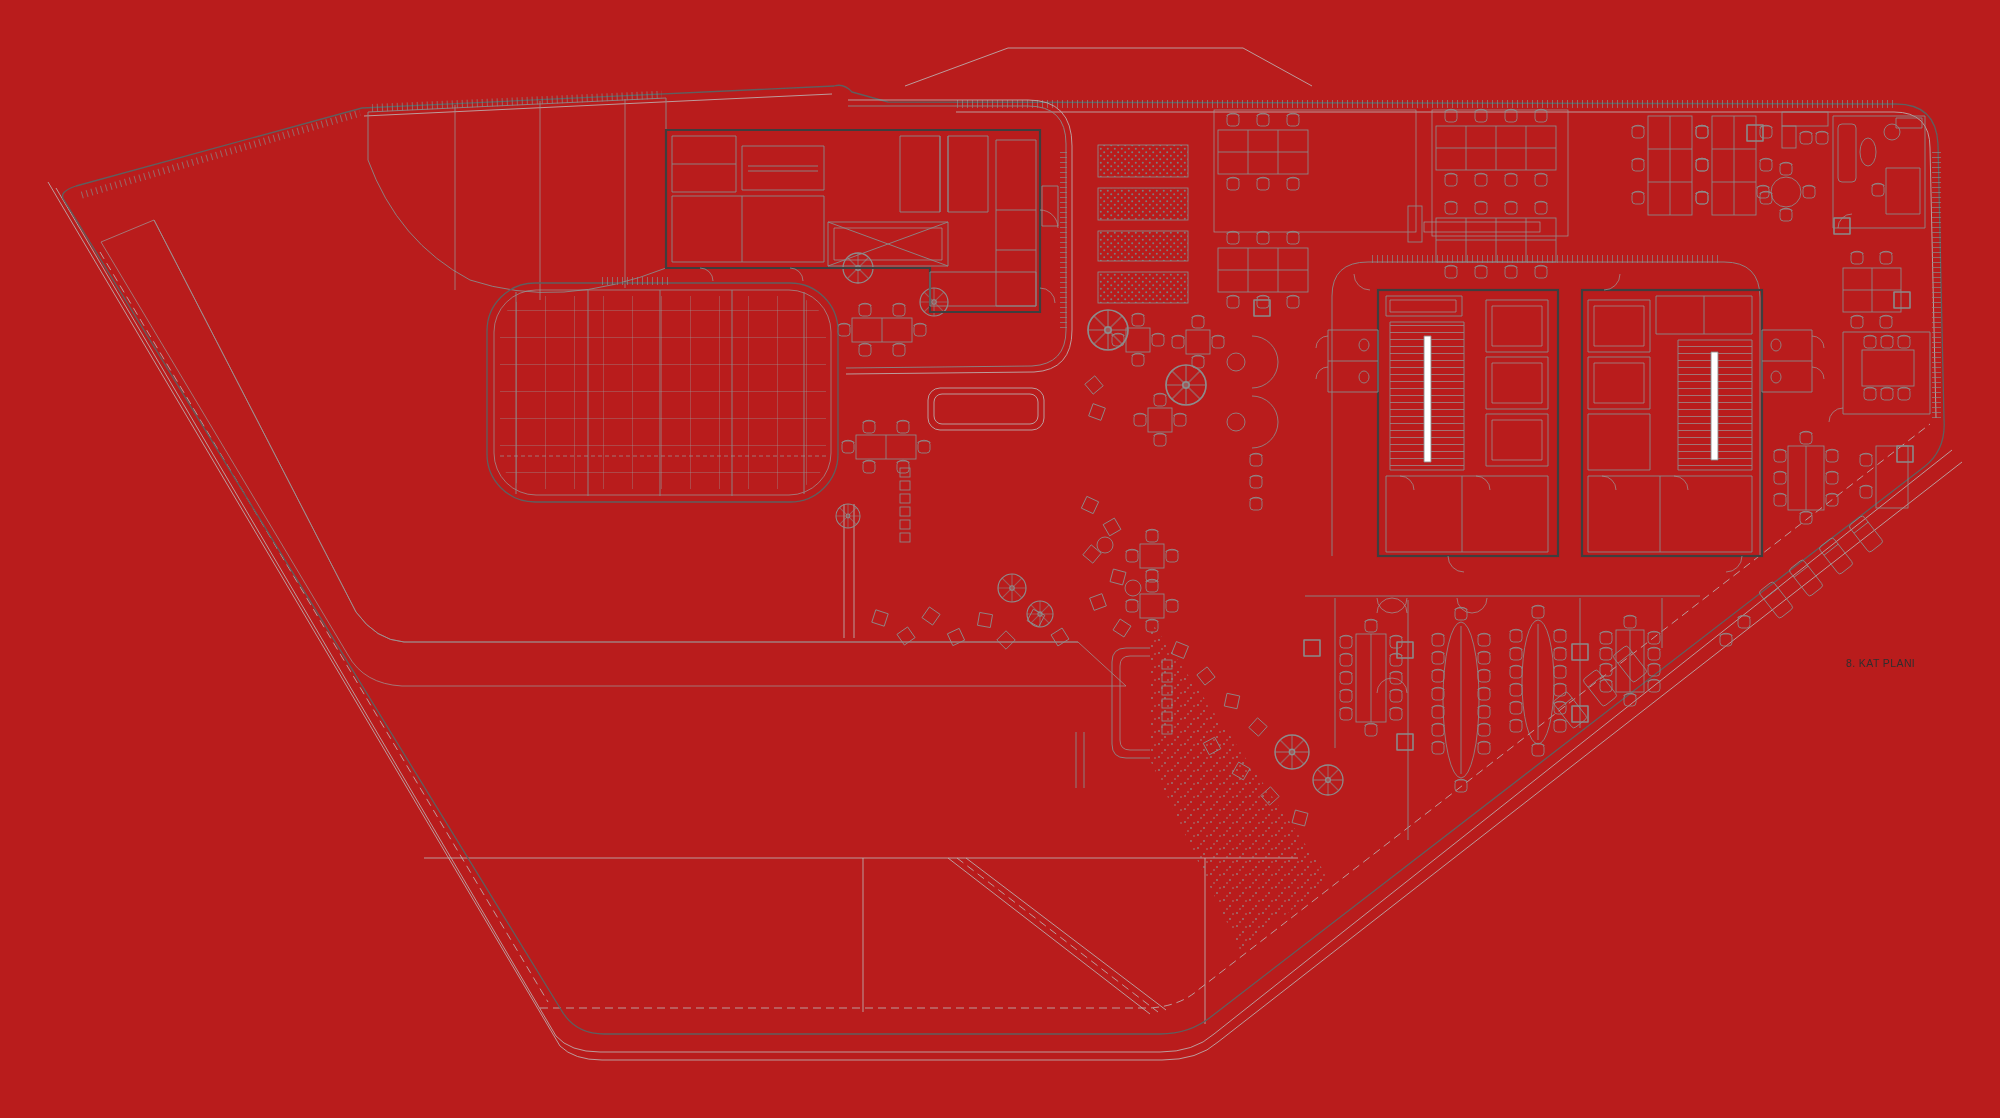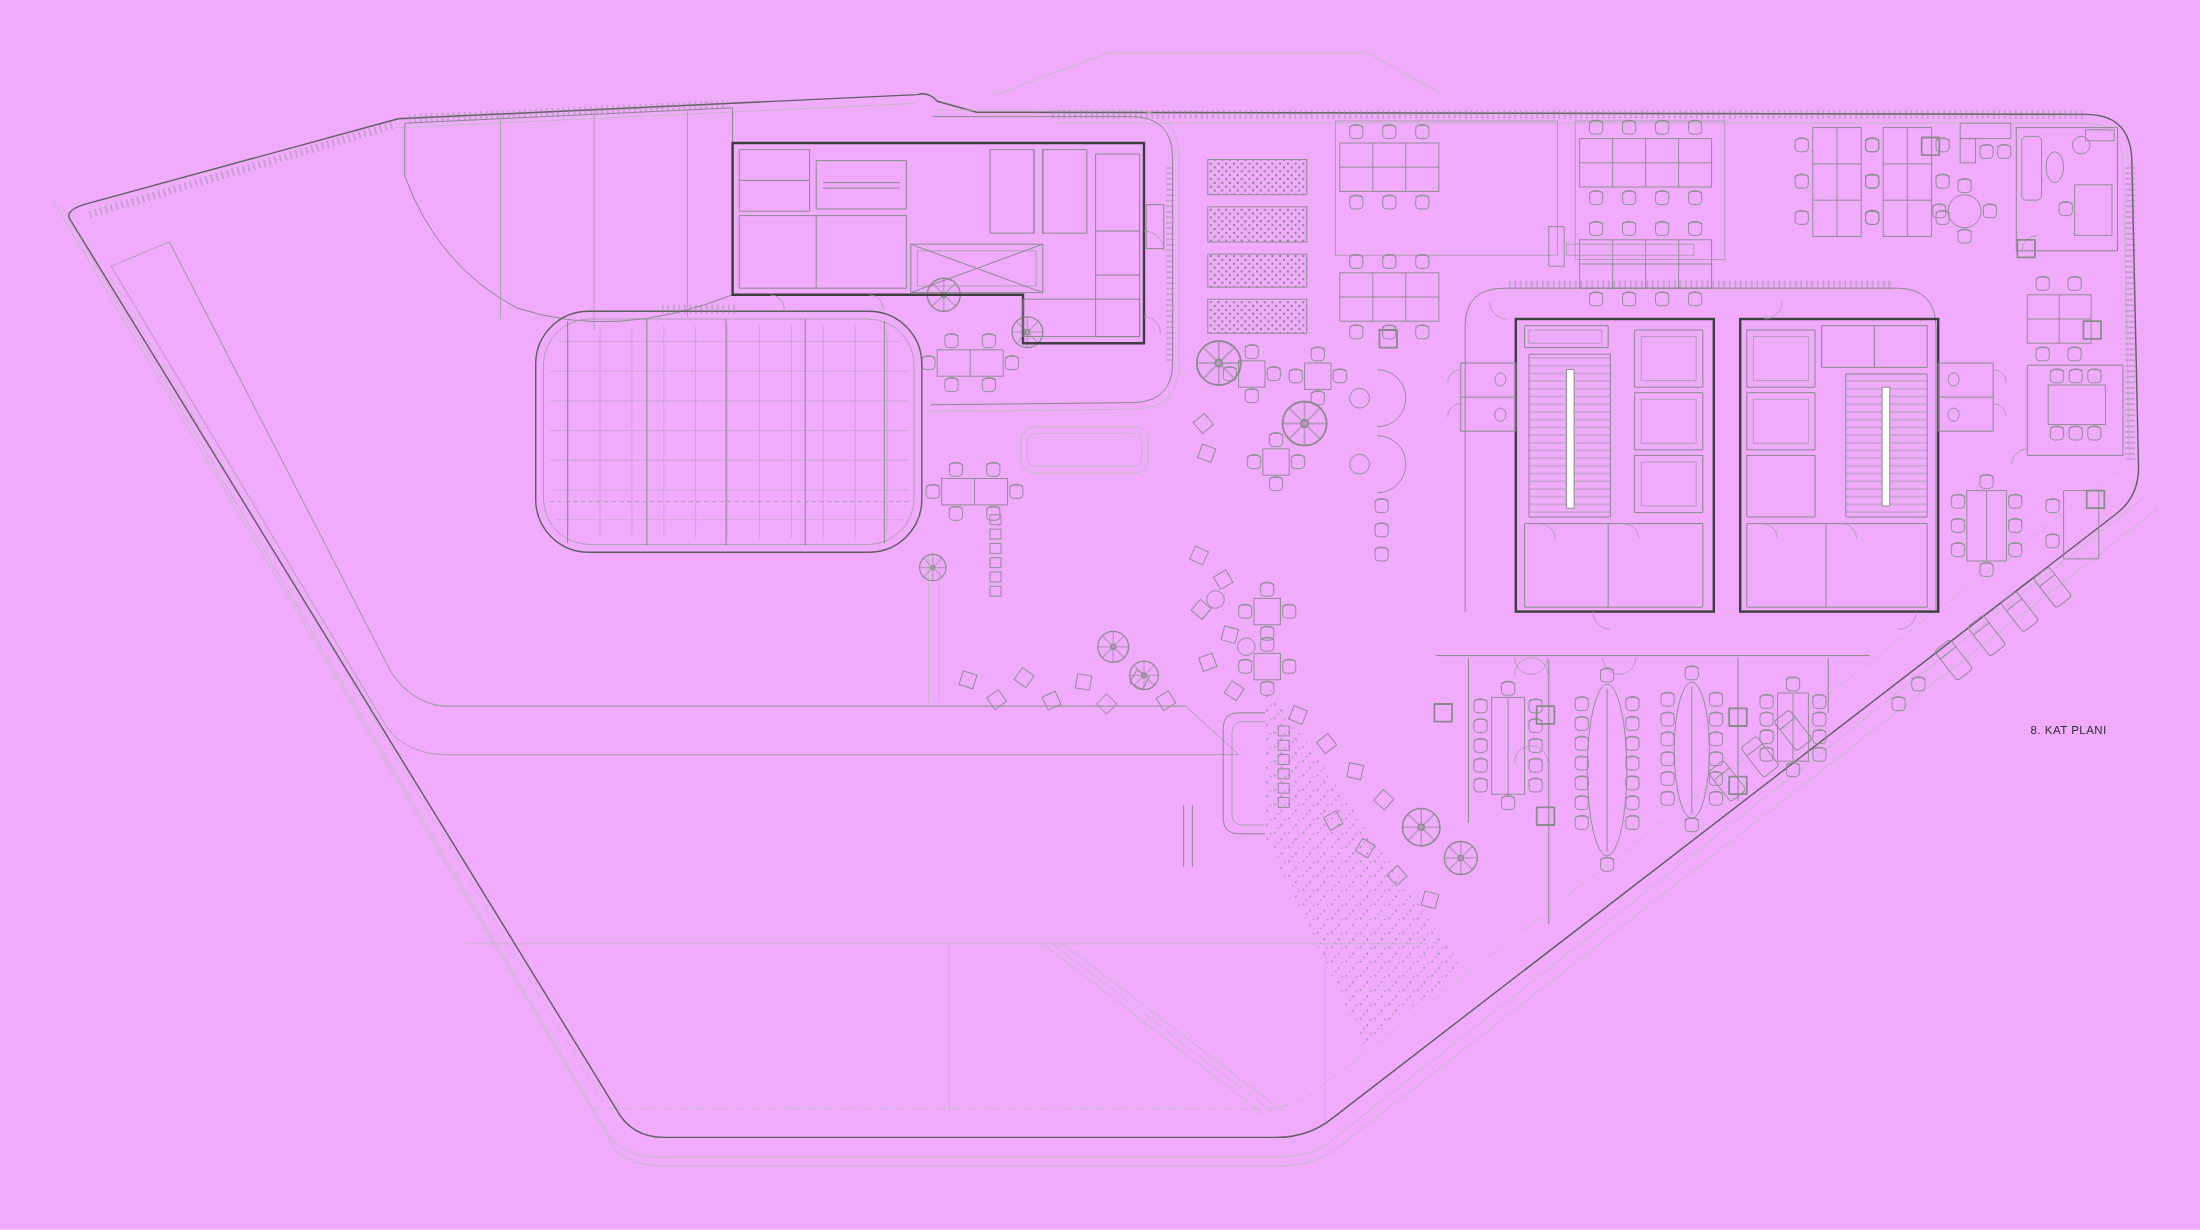--- a/index.html
+++ b/index.html
@@ -1,16 +1,16 @@
 <!DOCTYPE html>
 <html><head>
 <meta charset="utf-8">
 <style>
   html,body{margin:0;padding:0;background:#ffffff;}
-  .sheet{position:relative;width:2000px;height:1118px;background:#f0abfc;overflow:hidden;
+  .sheet{position:relative;width:2000px;height:1118px;background:#b91c1c;overflow:hidden;
          font-family:"Liberation Sans", sans-serif;}
   svg{display:block}
   .s1{stroke:#5f5f5f;stroke-width:1.3;fill:none;stroke-linejoin:round}
   .s2{stroke:#8a8a8a;stroke-width:.9;fill:none;stroke-linejoin:round}
   .s3{stroke:#bcbcbc;stroke-width:.8;fill:none}
   .s4{stroke:#3e3e3e;stroke-width:2.2;fill:none;stroke-linejoin:miter}
   .s5{stroke:#8c8c8c;stroke-width:.85;fill:none}
   .s6{stroke:#9c9c9c;stroke-width:.7;fill:none}
   .dash{stroke-dasharray:8 5}
   .dsh2{stroke-dasharray:4 3}

